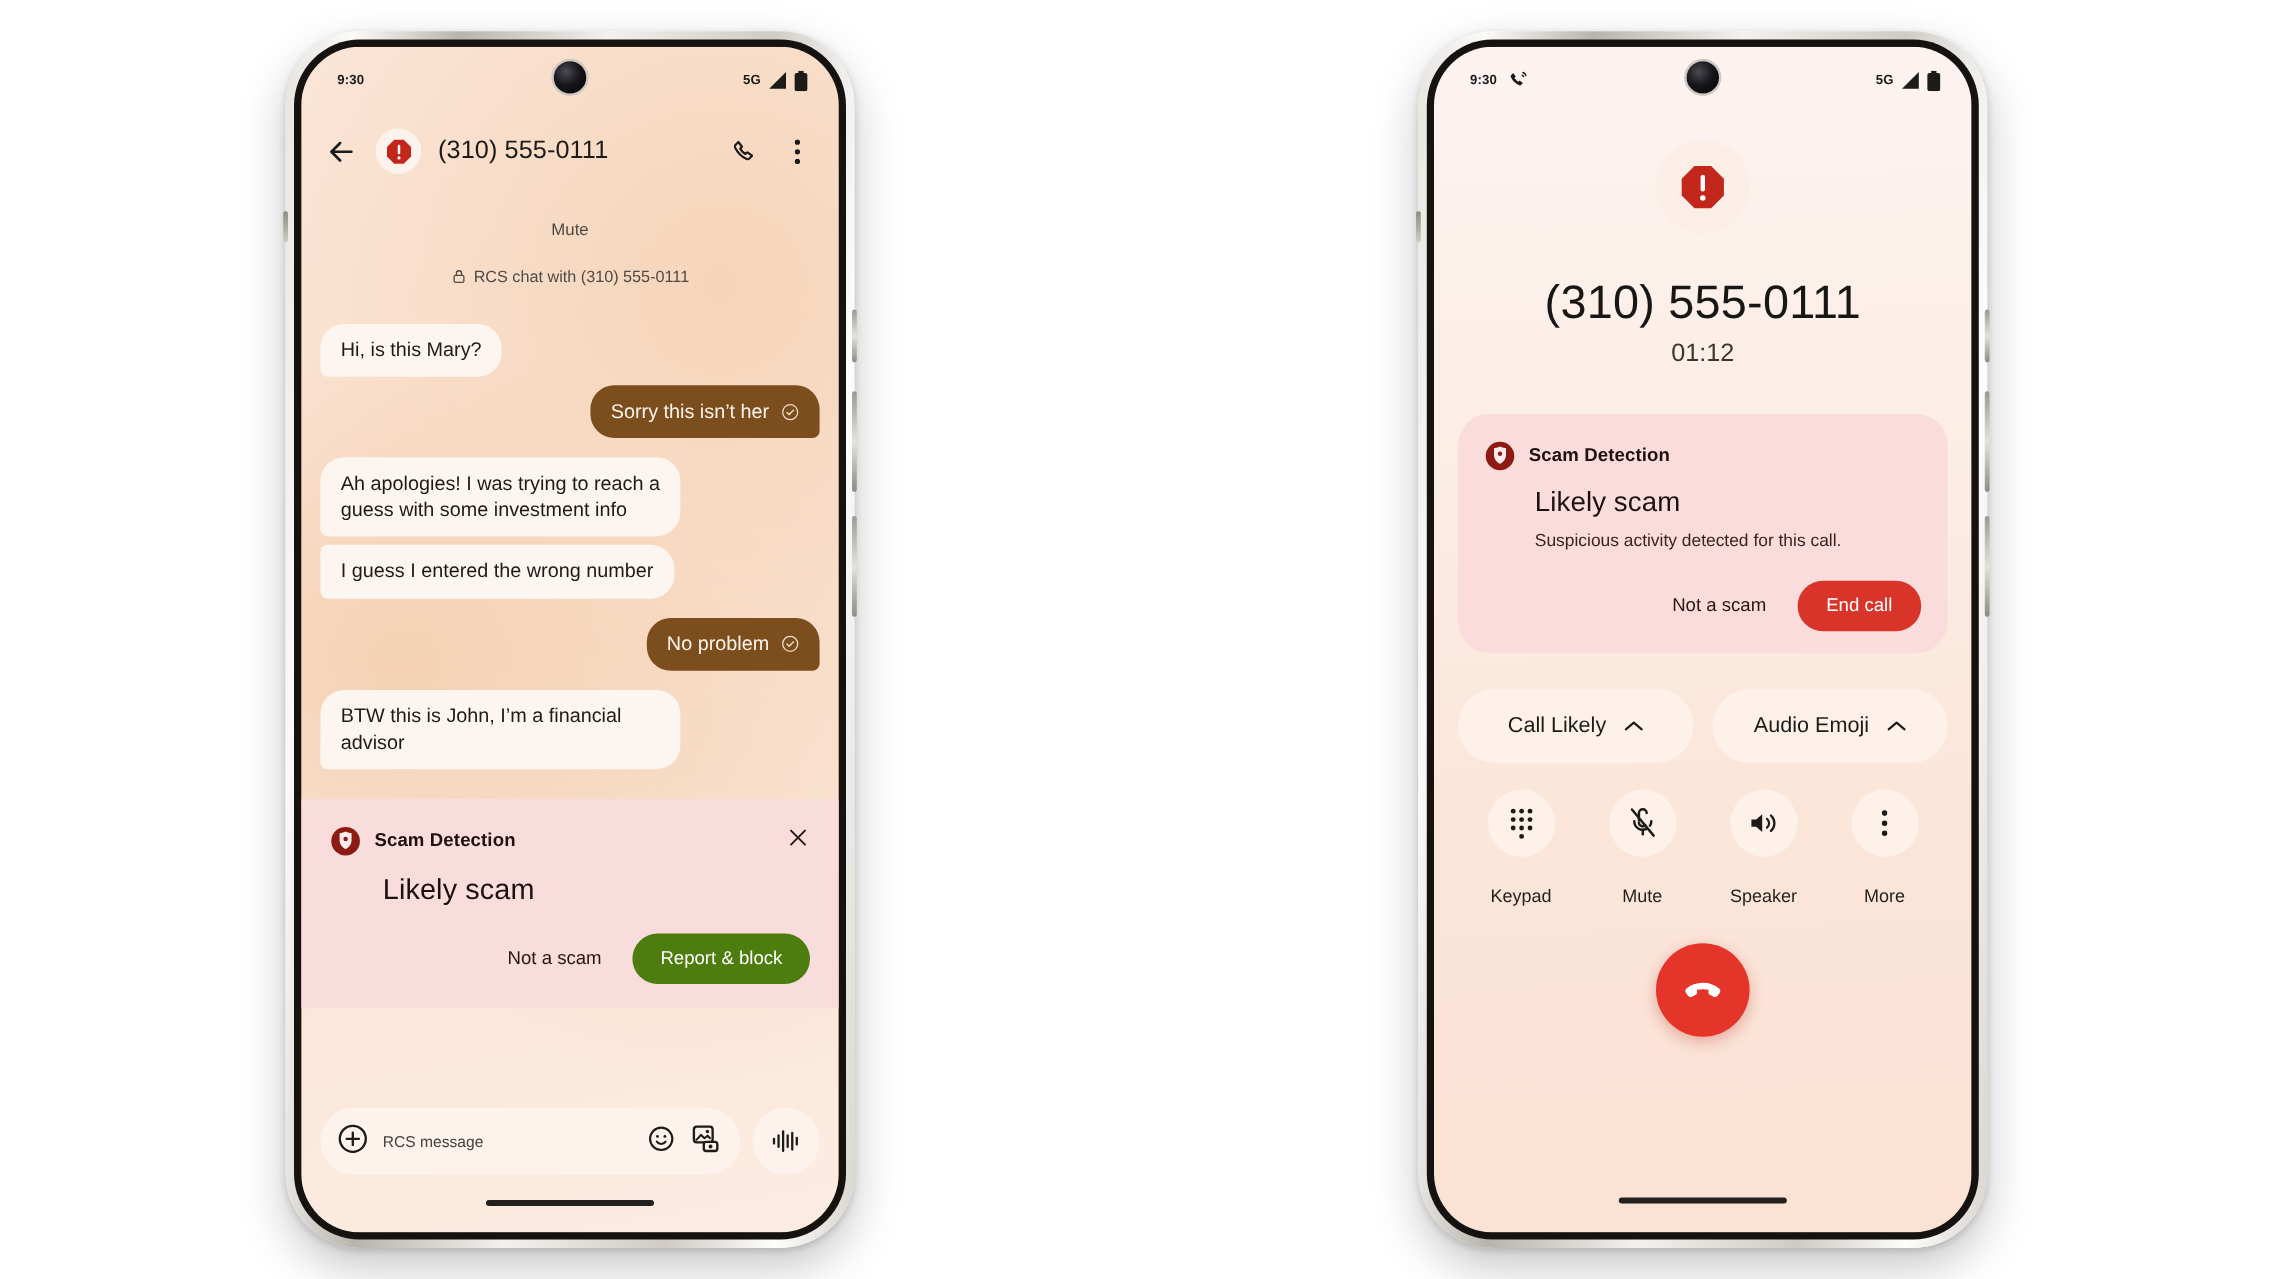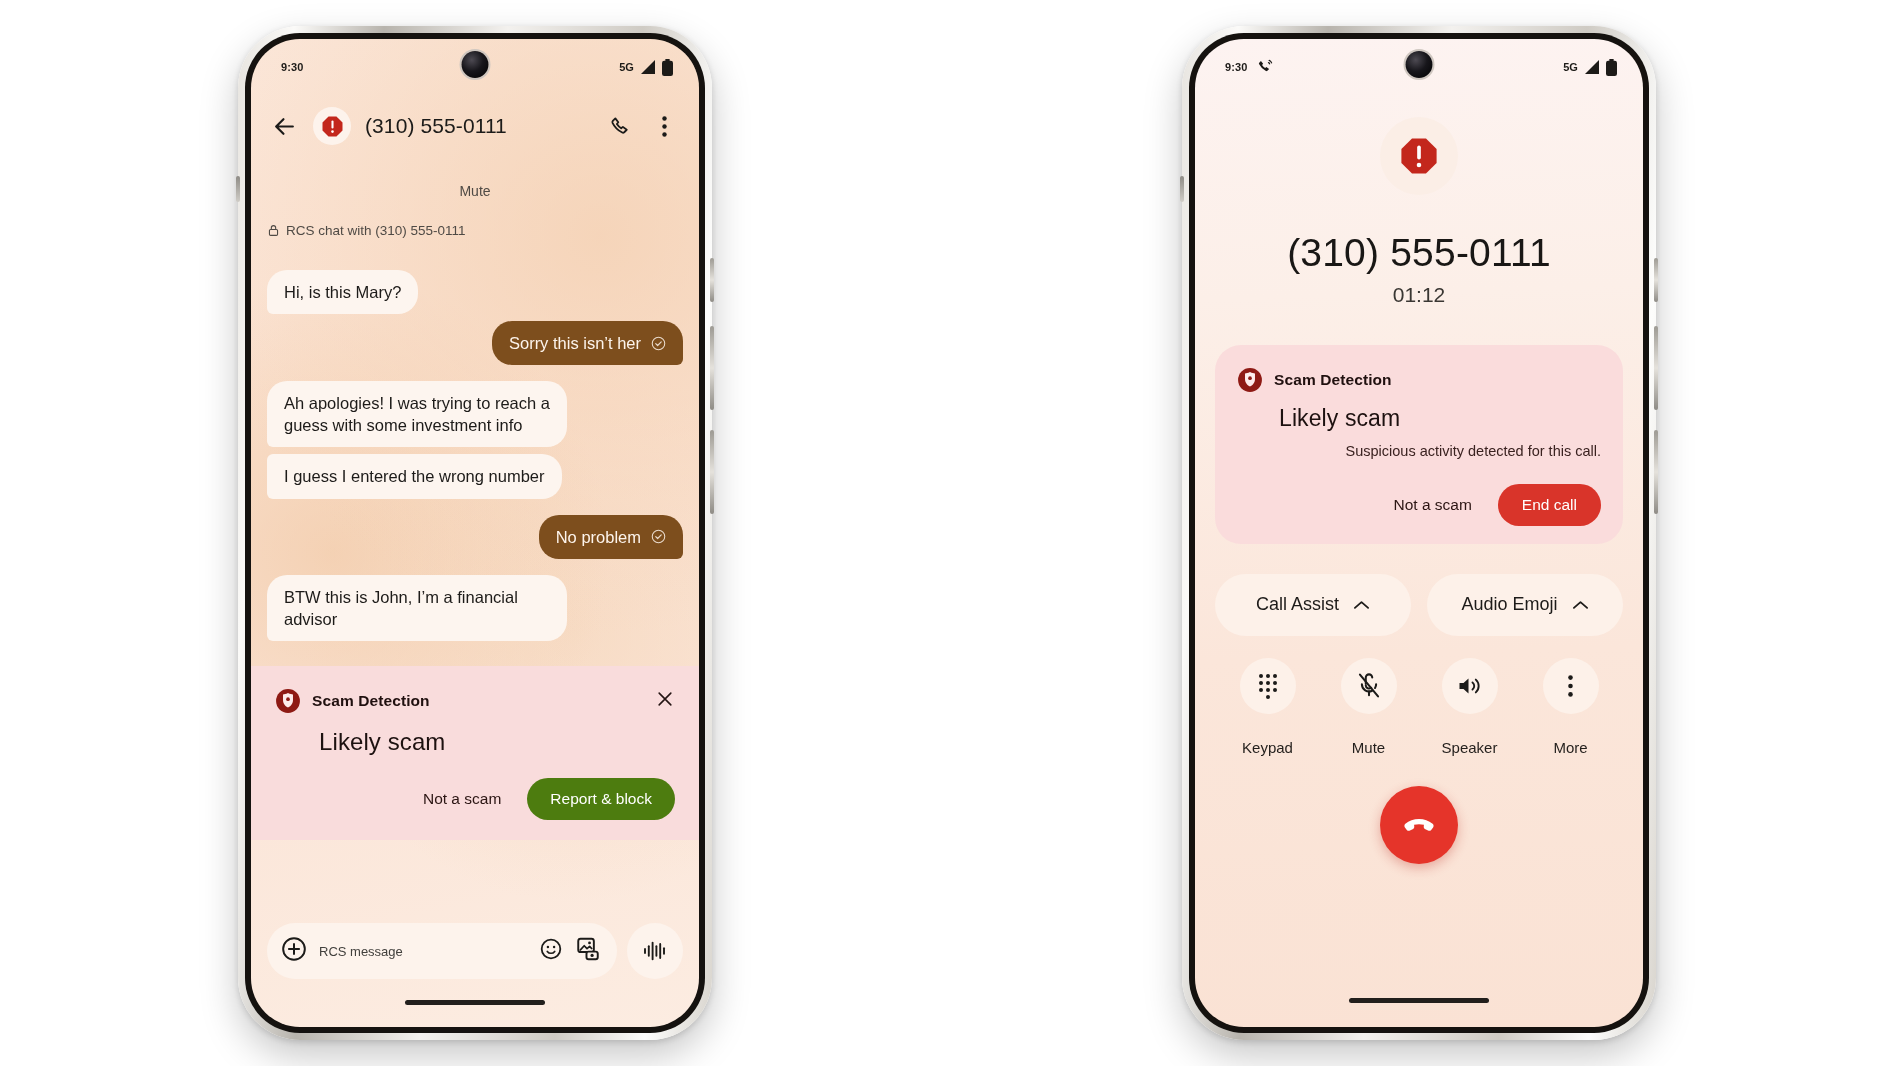--- a/index.html
+++ b/index.html
@@ -138,20 +138,21 @@
     color: #4f4a45;
     margin-bottom: 24px;
   }
   .rcsnote {
     text-align: center;
     font-size: 13.5px;
     color: #4f4a45;
     margin-bottom: 32px;
     display: flex;
     align-items: center;
+    justify-content: center;
     gap: 6px;
   }
   .bubble {
     max-width: 300px;
     padding: 11px 17px;
     font-size: 16.5px;
     line-height: 1.34;
     border-radius: 20px;
     margin-bottom: 7px;
     word-wrap: break-word;
@@ -199,21 +200,20 @@
     font-size: 24px;
     color: #1d1110;
     margin: 14px 0 0 44px;
     letter-spacing: .1px;
   }
   .scam-body {
     font-size: 14.5px;
     line-height: 1.42;
     color: #3a2220;
     margin: 11px 0 0 44px;
-    text-align: right;
   }
   .scam-link {
     color: #3a2220;
     text-decoration: underline;
     text-underline-offset: 2px;
   }
   .scam-actions {
     display: flex;
     align-items: center;
     justify-content: flex-end;
@@ -603,21 +603,21 @@
           <div class="scam-body">Suspicious activity detected for this call.</div>
           <div class="scam-actions">
             <button class="btn-text">Not a scam</button>
             <button class="btn-filled red">End call</button>
           </div>
         </div>
 
         <div class="call-lower">
           <div class="assist-row">
             <div class="assist-btn">
-              <span>Call Assist</span>
+              <span>Call Likely</span>
               <svg width="17" height="12" viewBox="0 0 18 12">
                   <path d="M2 9 9 3l7 6" fill="none" stroke="#1d1b19" stroke-width="1.9" stroke-linecap="round" stroke-linejoin="round"></path>
                 </svg>
             </div>
             <div class="assist-btn">
               <span>Audio Emoji</span>
               <svg width="17" height="12" viewBox="0 0 18 12">
                   <path d="M2 9 9 3l7 6" fill="none" stroke="#1d1b19" stroke-width="1.9" stroke-linecap="round" stroke-linejoin="round"></path>
                 </svg>
             </div>

